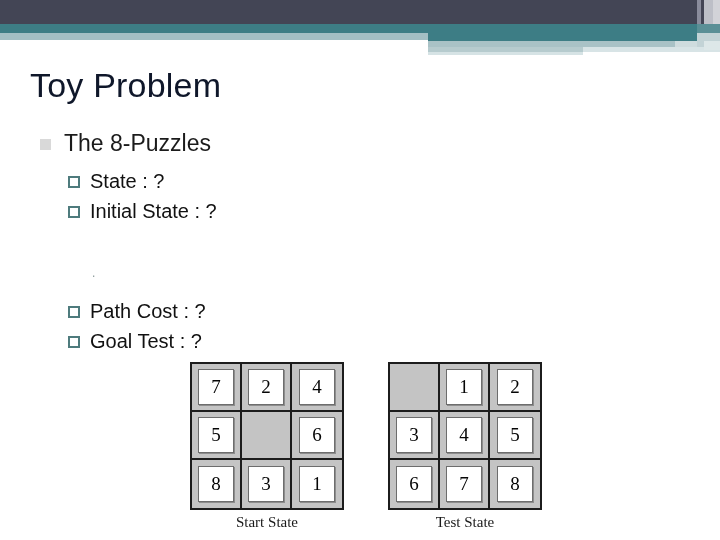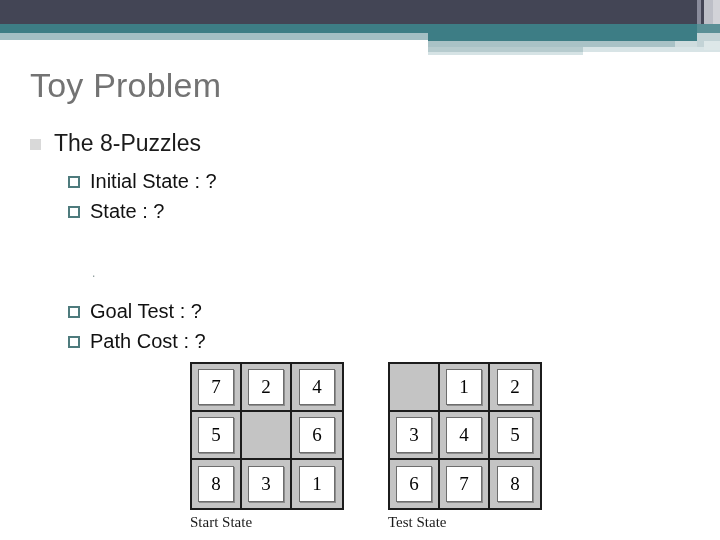--- a/index.html
+++ b/index.html
@@ -100,31 +100,31 @@
     position: absolute; top: 41px; left: 704px;
     width: 16px; height: 9px; background: #dde7e8;
   }
 
   
   .slide-title {
     position: absolute;
     left: 30px;
     top: 64px;
     font-size: 34px;
-    color: #737373;
+    color: #0f172a;
     letter-spacing: 0.2px;
     font-weight: 400;
     line-height: 42px;
     white-space: nowrap;
   }
 
   
   .l1 {
     position: absolute;
-    left: 30px;
+    left: 40px;
     top: 128px;
     display: flex;
     align-items: flex-start;
   }
   .l1-marker {
     width: 11px;
     height: 11px;
     background: #d9d9d9;
     margin-top: 11px;
     margin-right: 13px;
@@ -228,21 +228,21 @@
     font-family: "Liberation Serif", serif;
     font-size: 19px;
     color: #050505;
     box-sizing: border-box;
   }
 
   .caption {
     position: absolute;
     top: 152px;
     width: 154px;
-    text-align: left;
+    text-align: center;
     font-family: "Liberation Serif", serif;
     font-size: 15px;
     color: #1a1a1a;
   }
 </style>
 </head>
 <body>
 
 <div class="header">
   <div class="band-navy"></div>
@@ -266,38 +266,38 @@
 <div class="slide-title">Toy Problem</div>
 
 <div class="l1">
   <span class="l1-marker"></span>
   <span class="l1-text">The 8-Puzzles</span>
 </div>
 
 <div class="l2-list">
   <div class="l2">
     <span class="l2-marker"></span>
-    <span class="l2-text">Initial State : ?</span>
+    <span class="l2-text">State : ?</span>
   </div>
   <div class="l2">
     <span class="l2-marker"></span>
-    <span class="l2-text">State : ?</span>
+    <span class="l2-text">Initial State : ?</span>
   </div>
 </div>
 
 <div class="spacer-dot">.</div>
 
 <div class="l2-list-b">
   <div class="l2">
     <span class="l2-marker"></span>
-    <span class="l2-text">Goal Test : ?</span>
+    <span class="l2-text">Path Cost : ?</span>
   </div>
   <div class="l2">
     <span class="l2-marker"></span>
-    <span class="l2-text">Path Cost : ?</span>
+    <span class="l2-text">Goal Test : ?</span>
   </div>
 </div>
 
 <div class="figure">
 
   <div class="grid-wrap start">
     <div class="grid" id="start-grid">
         <div class="cell">
           <div class="tile">7</div>
         </div>

